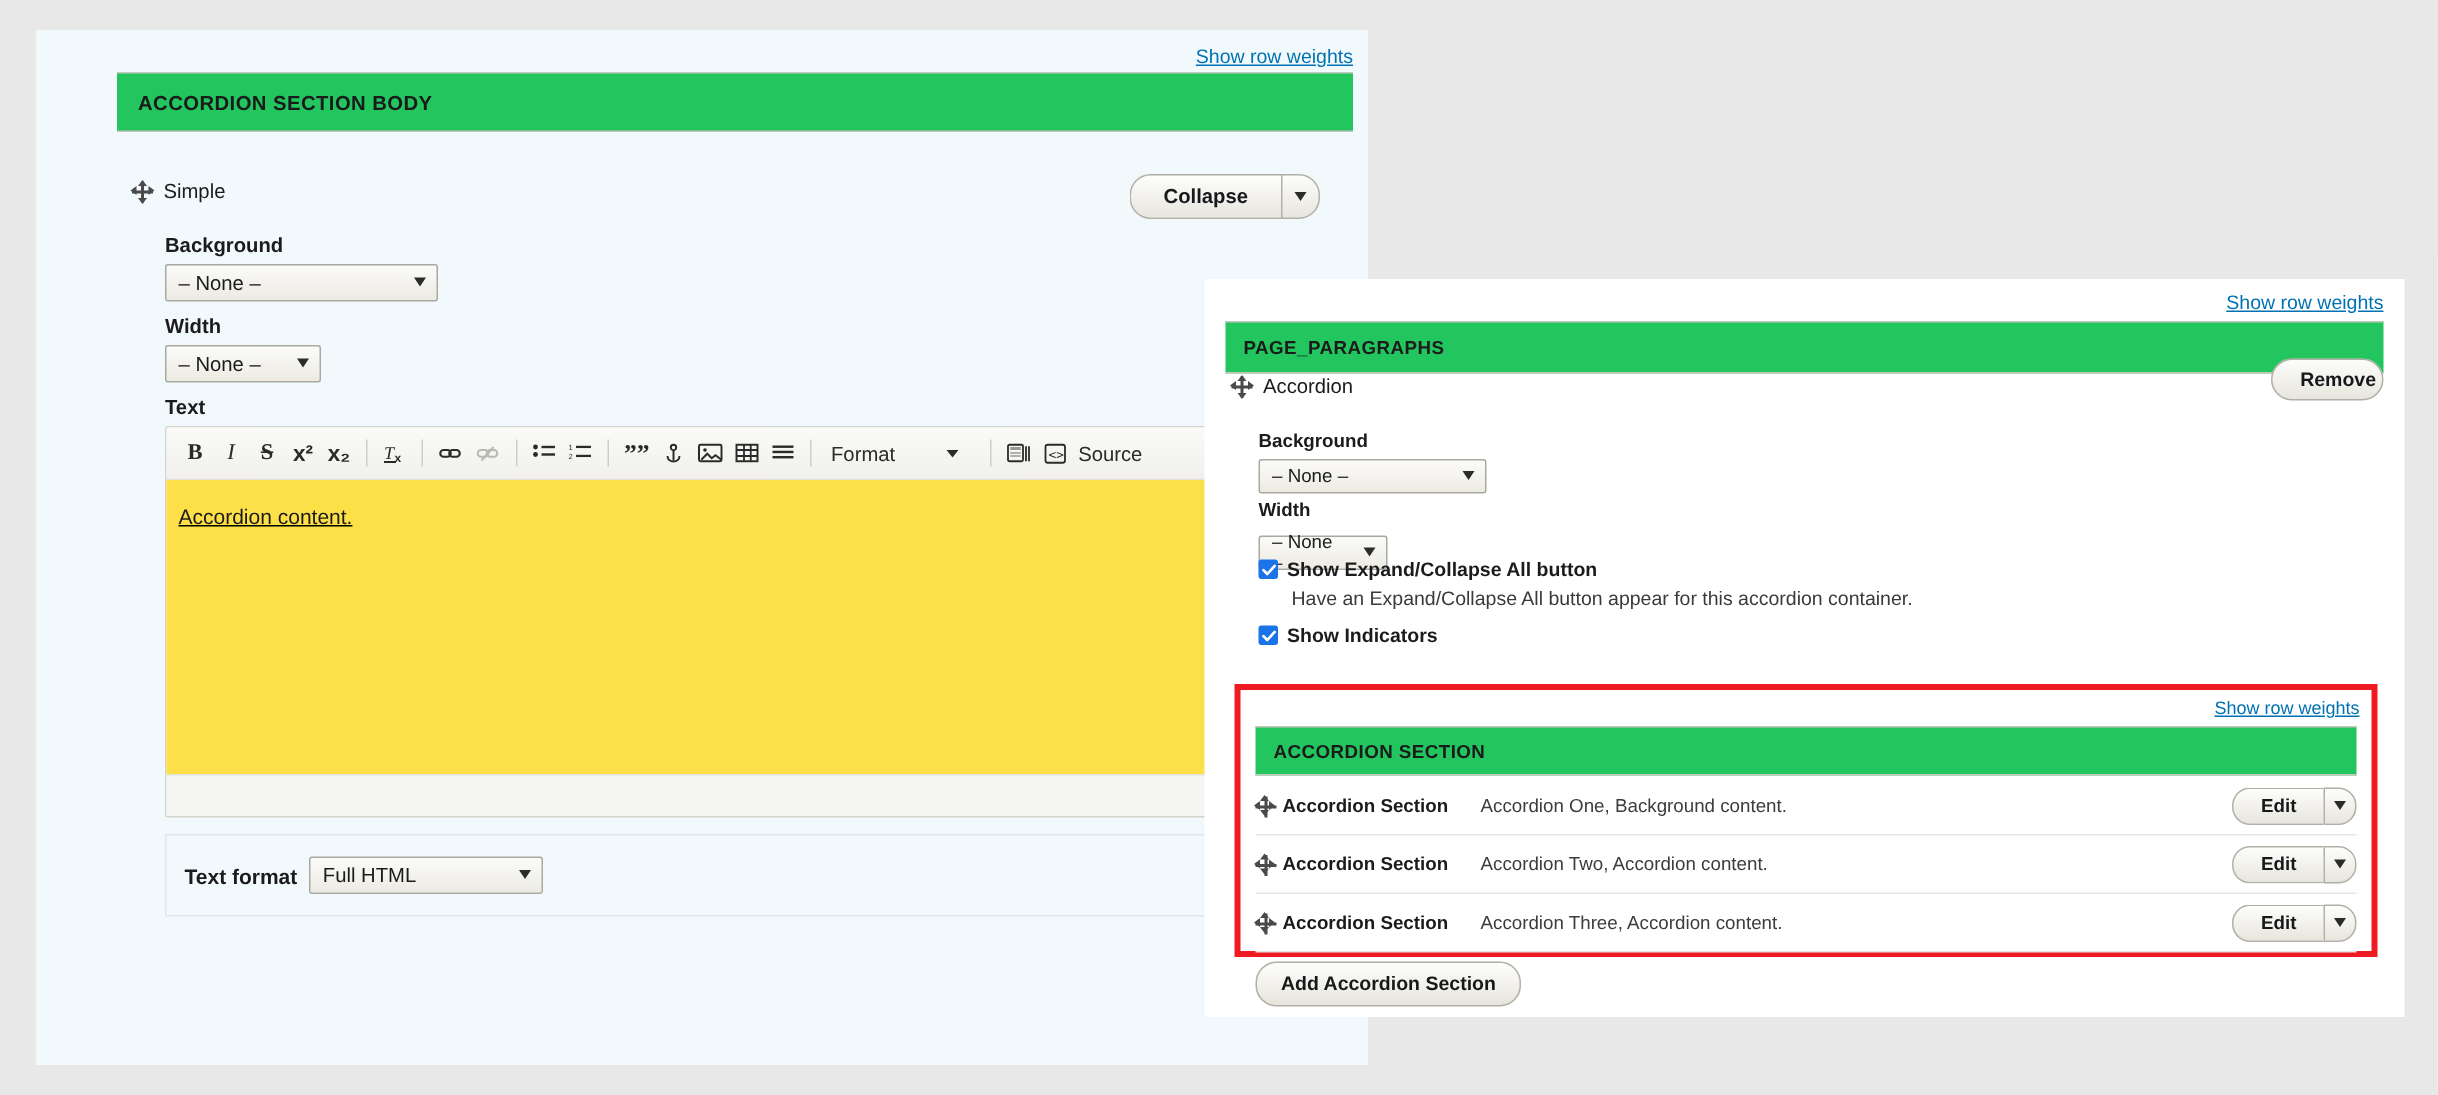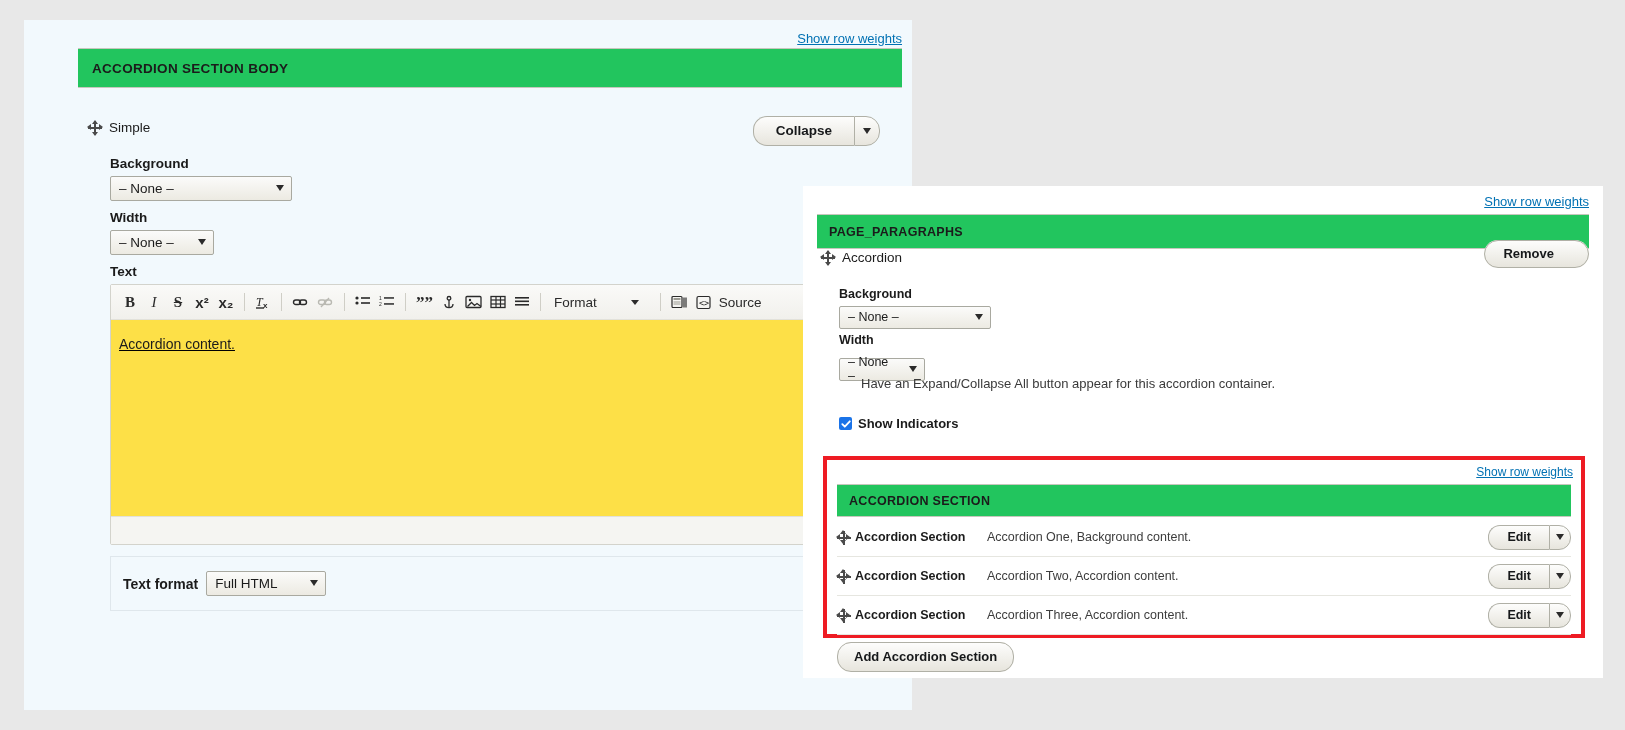--- a/index.html
+++ b/index.html
@@ -132,21 +132,21 @@
   .tb-item { height:22px; min-width:22px; display:flex;align-items:center;justify-content:center;
              font-size:15px; color:#2a2a2a; cursor:pointer; padding:0 3px; }
   .tb-sep { width:1px; height:18px; background:#cfcec6; margin:0 5px; }
   .cke-body { height:196px; background:#fde047; padding:16px 0 0 8px;text-decoration:underline; }
   .cke-body p { margin:0; font-size:14px; color:#1b1b1b; }
   .cke-foot { height:28px; background:#f5f5f2; border-top:1px solid #e2e1da; }
 
   #left-format { position:absolute; left:86px; top:536px; right:-4px;
                  background:#f2f9fd; border:1px solid #dfe7ec; padding:14px 12px; display:flex; align-items:center; }
   #left-format .lab { font-size:14px; font-weight:bold; color:#1b1b1b; margin-right:8px; }
-  #left-format .sel { width:120px; }
+  #left-format .sel { width:156px; }
   #left-about { margin-left:auto; }
 
   
   #right-panel {
     position:absolute; left:803px; top:186px; width:800px; height:492px;
     background:#ffffff; z-index:2;
   }
   #r-srw { position:absolute; right:14px; top:8px; }
   #r-cap { position:absolute; left:14px; right:14px; top:28px; }
   #r-drag { position:absolute; left:18px; top:64px; font-size:13.5px; color:#1b1b1b; display:flex;align-items:center; gap:7px;}
@@ -363,40 +363,48 @@
       <span class="drag-cross">
         <i class="dc-a arrow-u"></i>
           <i class="dc-a arrow-d"></i>
           <i class="dc-a arrow-l"></i>
           <i class="dc-a arrow-r"></i>
       </span>
       <span>Accordion</span>
     </div>
 
     <div id="r-remove">
-      <span class="btn" style="padding:5px 34px 6px 18px;font-size:13px;">Remove</span>
+      <span class="btn" style="padding:5px 4px 6px 18px;font-size:13px;">Remove</span>
     </div>
 
     <div id="r-bg">
       <span class="fld-label" style="font-size:12.5px;">Background</span>
       <span class="sel" style="font-size:12.5px;height:23px;">
         <span>– None –</span>
         <i class="car"></i>
       </span>
     </div>
 
     <div id="r-w">
       <span class="fld-label" style="font-size:12.5px;">Width</span>
       <span class="sel" style="font-size:12.5px;height:23px;">
         <span>– None –</span>
         <i class="car"></i>
       </span>
     </div>
 
     <div id="r-cb1">
+      <div style="display:flex;align-items:center;">
+        <span class="cbx">
+          <svg width="10" height="10" viewBox="0 0 10 10">
+              <path d="M1.3 5.1l2.5 2.6L8.8 2.3" fill="none" stroke="#fff" stroke-width="1.8" stroke-linecap="round" stroke-linejoin="round"></path>
+            </svg>
+        </span>
+        <span class="cbx-lbl">Show Expand/Collapse All button</span>
+      </div>
       <div class="cbx-desc">Have an Expand/Collapse All button appear for this accordion container.</div>
     </div>
 
     <div id="r-cb2">
       <div style="display:flex;align-items:center;">
         <span class="cbx">
           <svg width="10" height="10" viewBox="0 0 10 10">
               <path d="M1.3 5.1l2.5 2.6L8.8 2.3" fill="none" stroke="#fff" stroke-width="1.8" stroke-linecap="round" stroke-linejoin="round"></path>
             </svg>
         </span>

